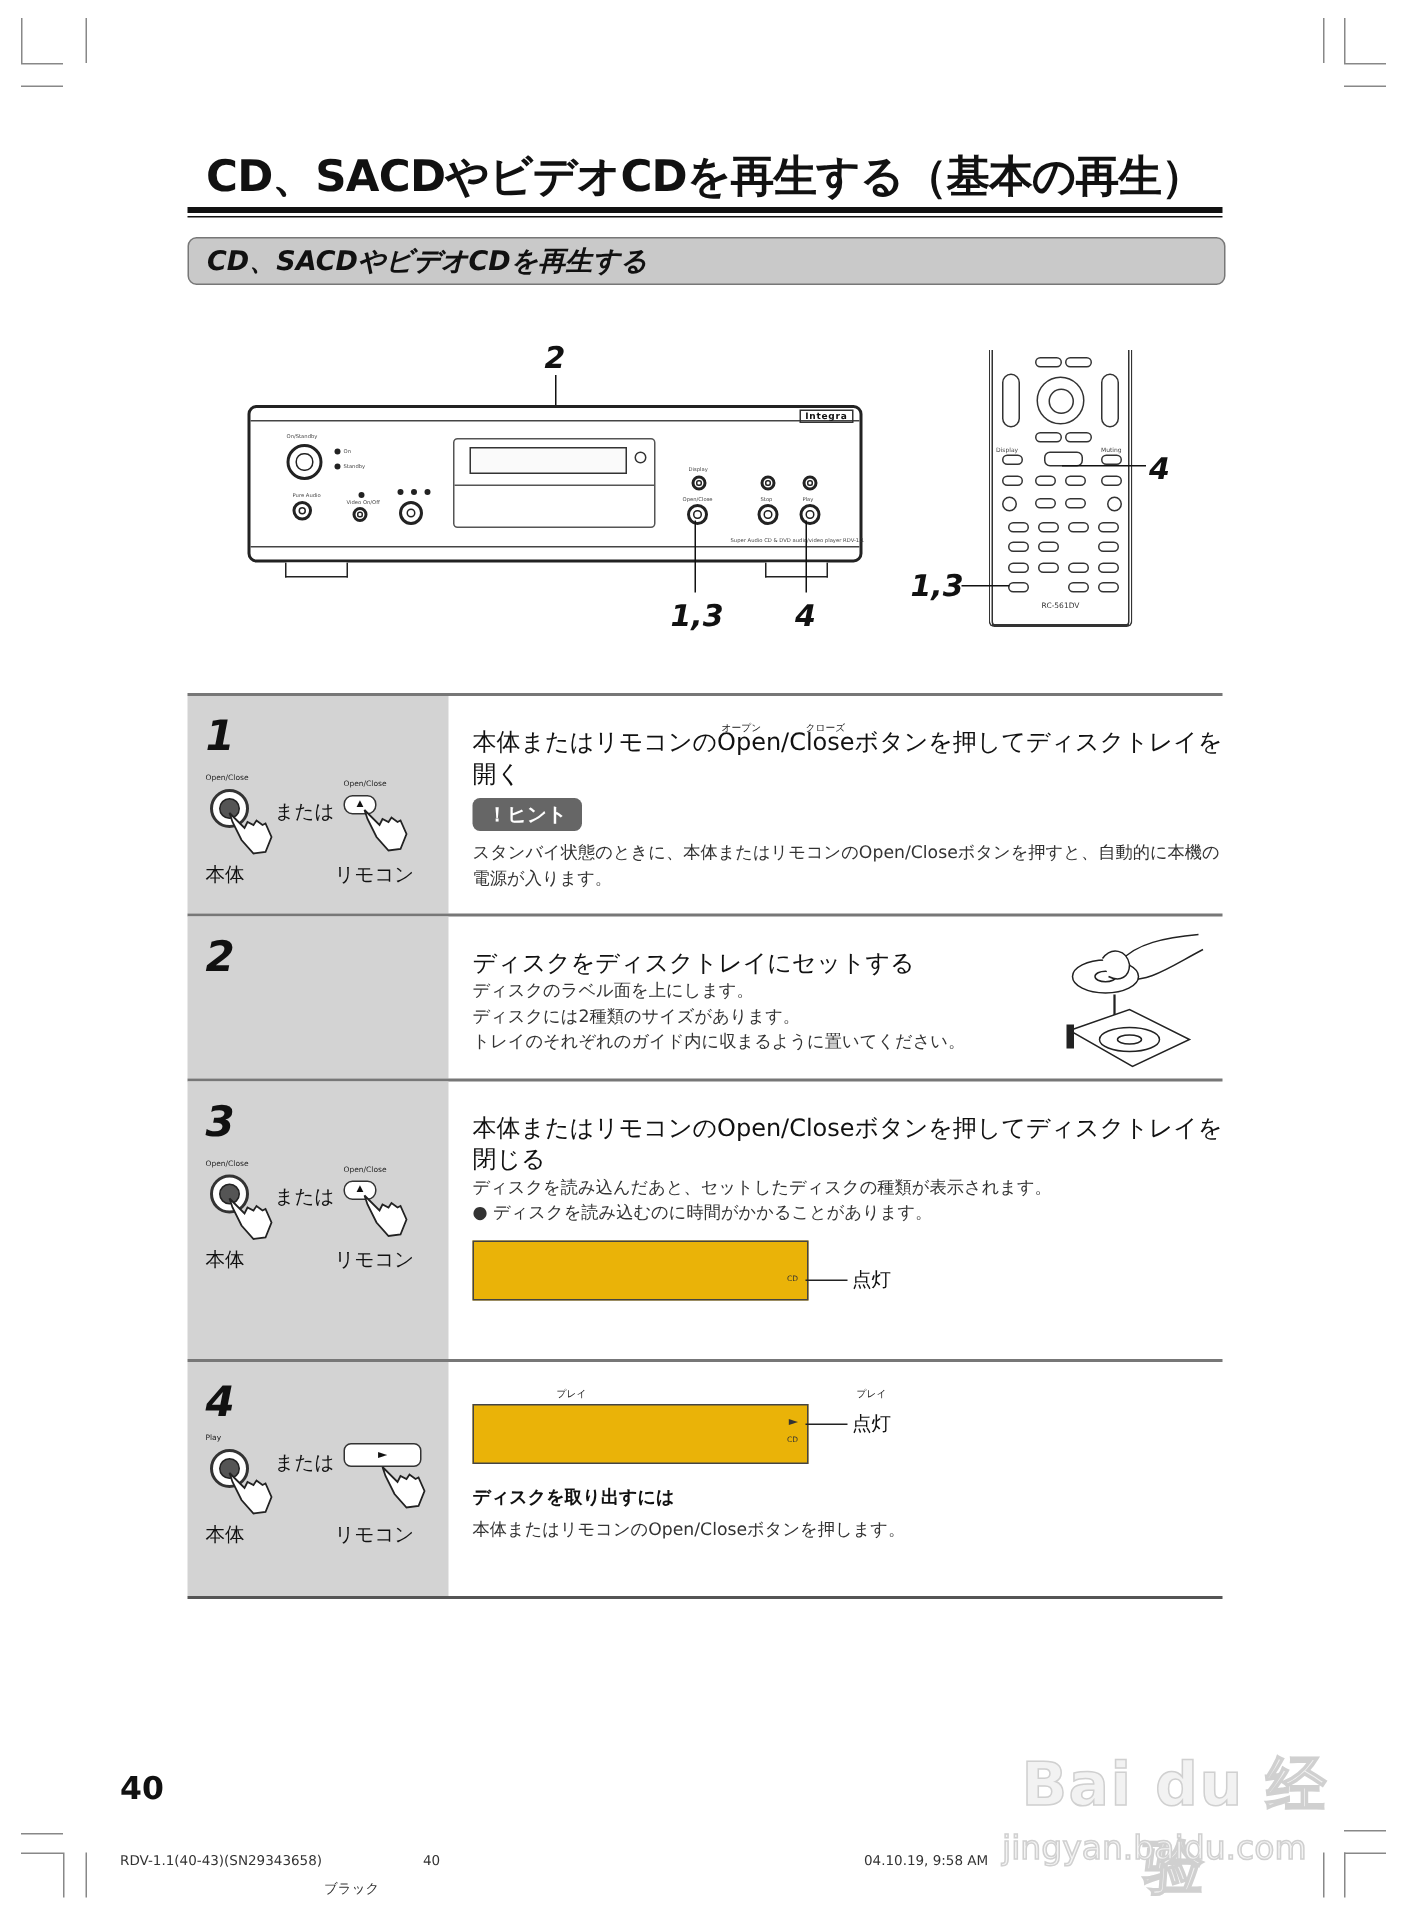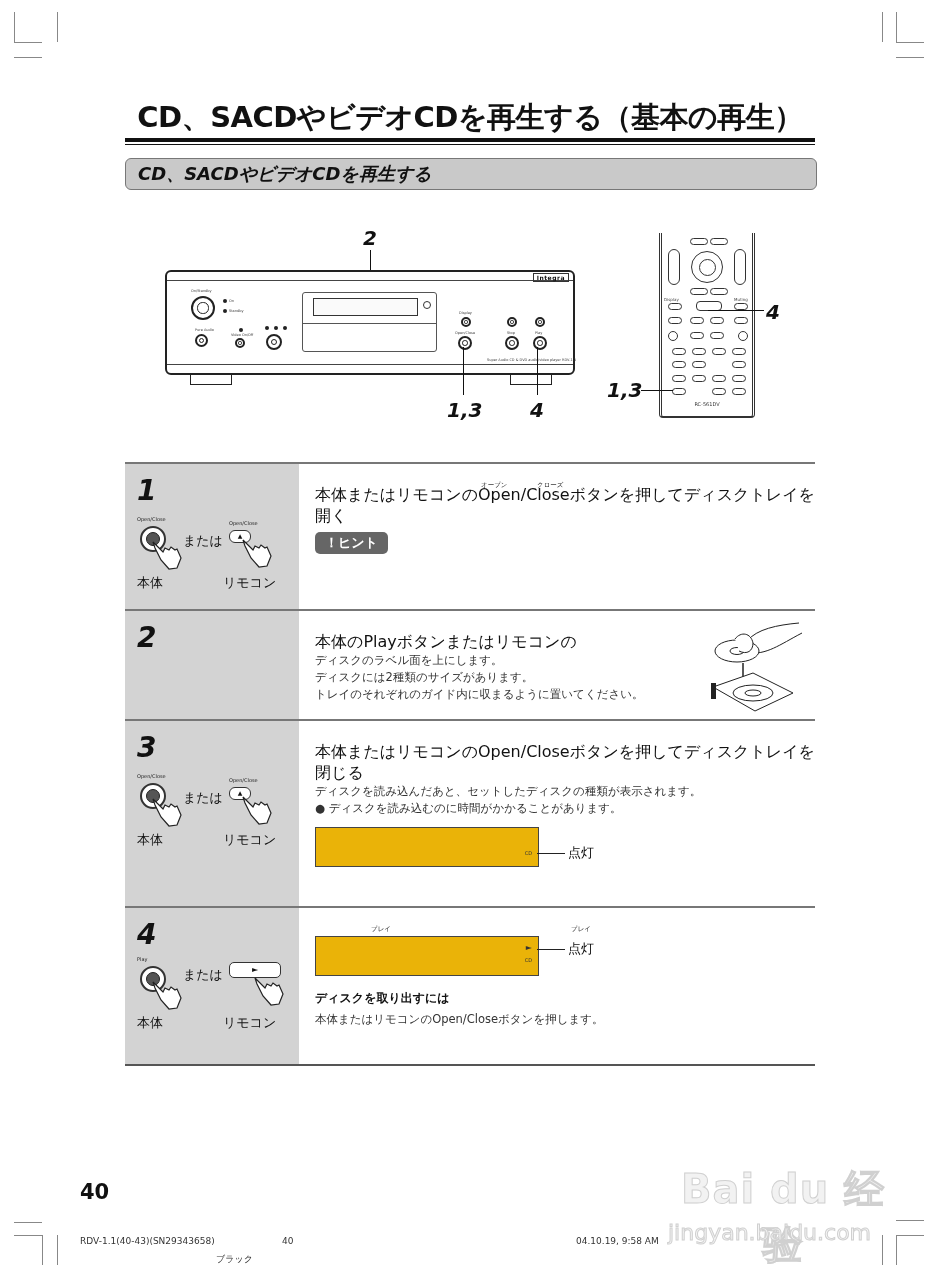--- a/index.html
+++ b/index.html
@@ -239,29 +239,30 @@
         <span class="label-remote">リモコン</span>
       </div>
     </div>
     <div class="step-right">
       <div class="step-title">
         <span class="ruby" style="left:166px;">オープン</span>
         <span class="ruby" style="left:222px;">クローズ</span>
         <span>本体またはリモコンのOpen/Closeボタンを押してディスクトレイを開く</span>
       </div>
       <span class="hint-badge">！ヒント</span>
+      <p class="body-text" style="margin-top:6px;">スタンバイ状態のときに、本体またはリモコンのOpen/Closeボタンを押すと、自動的に本機の電源が入ります。</p>
     </div>
   </div>
 
   <div class="step" style="height:110px;">
     <div class="step-left">
       <span class="step-num">2</span>
     </div>
     <div class="step-right">
-      <div class="step-title">本体のPlayボタンまたはリモコンの</div>
+      <div class="step-title">ディスクをディスクトレイにセットする</div>
       <p class="body-text">ディスクのラベル面を上にします。</p>
       <p class="body-text">ディスクには2種類のサイズがあります。</p>
       <p class="body-text">トレイのそれぞれのガイド内に収まるように置いてください。</p>
       <svg class="disc-illus" viewBox="0 0 100 92">
         <path d="M40 20 C50 8 70 4 92 2" fill="none" stroke="#222" stroke-width="1"></path>
         <path d="M40 32 C60 34 72 24 95 12" fill="none" stroke="#222" stroke-width="1"></path>
         <ellipse cx="30" cy="30" rx="22" ry="11" fill="#fff" stroke="#222" stroke-width="1"></ellipse>
         <ellipse cx="30" cy="30" rx="7" ry="3.5" fill="#fff" stroke="#222" stroke-width="1"></ellipse>
         <path d="M28 18 C34 10 44 12 46 22 C46 30 40 34 32 30" fill="#fff" stroke="#222" stroke-width="1"></path>
         <line x1="36" y1="42" x2="36" y2="66" stroke="#222" stroke-width="1.5"></line>

